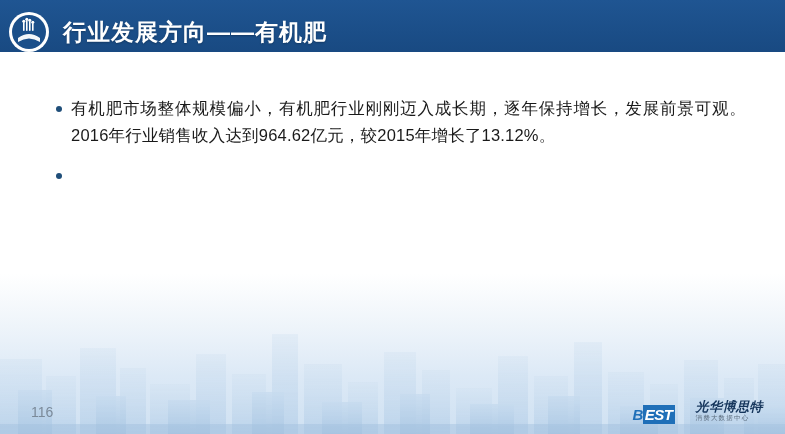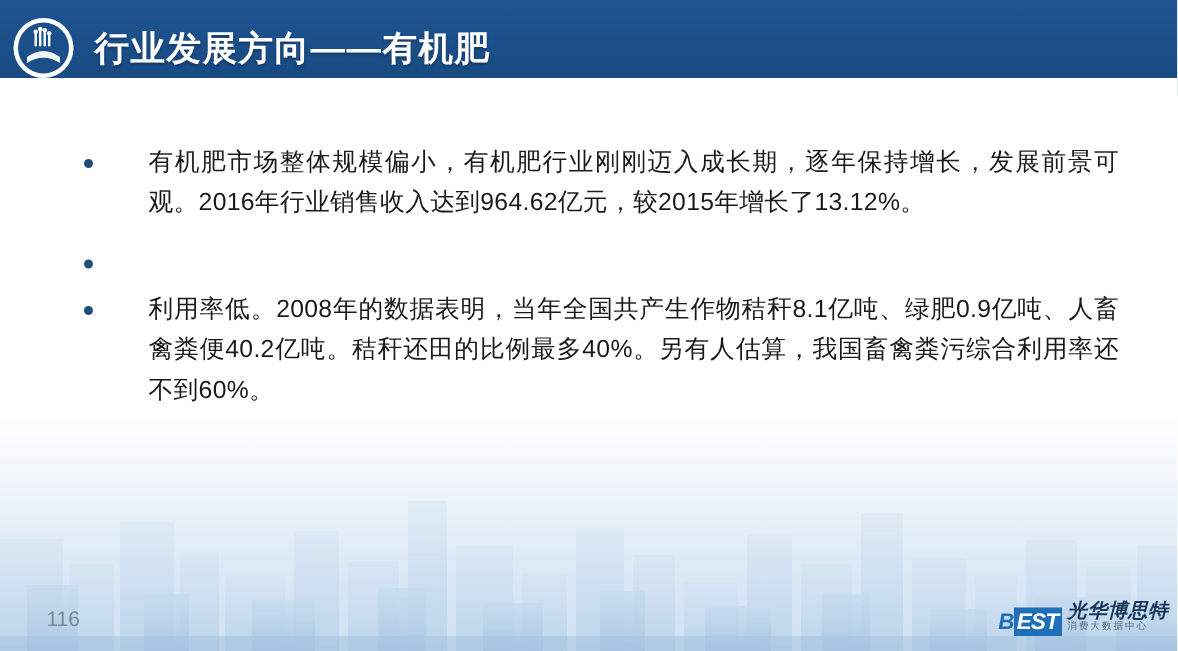--- a/index.html
+++ b/index.html
@@ -93,21 +93,20 @@
   .content {
     position: absolute;
     top: 95px;
     left: 56px;
     width: 690px;
   }
   .bullet-row {
     display: flex;
     align-items: flex-start;
     margin-bottom: 14px;
-    gap: 28px;
   }
   .bullet-dot {
     flex: 0 0 auto;
     width: 6px;
     height: 6px;
     border-radius: 50%;
     background: #1f4e79;
     margin-top: 11px;
     margin-right: 9px;
   }
@@ -121,25 +120,25 @@
   
   .page-number {
     position: absolute;
     left: 31px;
     bottom: 14px;
     font-size: 14px;
     color: #7b8a99;
   }
   .footer-brand {
     position: absolute;
-    right: 6px;
+    right: 22px;
     bottom: 12px;
     display: flex;
     align-items: flex-end;
-    gap: 4px;
+    gap: 21px;
   }
   .brand-mark {
     font-size: 15px;
     font-weight: bold;
     font-style: italic;
     color: #1f6fb8;
     letter-spacing: -0.5px;
     line-height: 1;
   }
   .brand-mark .mark-b { color: #1f6fb8; }
@@ -251,24 +250,20 @@
   </div>
 
   <div class="content">
     <div class="bullet-row">
       <div class="bullet-dot"></div>
       <div class="bullet-text">有机肥市场整体规模偏小，有机肥行业刚刚迈入成长期，逐年保持增长，发展前景可观。2016年行业销售收入达到964.62亿元，较2015年增长了13.12%。</div>
     </div>
     <div class="bullet-row">
       <div class="bullet-dot"></div>
     </div>
-    <div class="bullet-row">
-      <div class="bullet-dot"></div>
-      <div class="bullet-text">利用率低。2008年的数据表明，当年全国共产生作物秸秆8.1亿吨、绿肥0.9亿吨、人畜禽粪便40.2亿吨。秸秆还田的比例最多40%。另有人估算，我国畜禽粪污综合利用率还不到60%。</div>
-    </div>
   </div>
 
   <div class="page-number">116</div>
 
   <div class="footer-brand">
     <div class="brand-mark">
       <span class="mark-b">B</span><span class="mark-est">EST</span>
     </div>
     <div class="brand-text-wrap">
       <div class="brand-name">光华博思特</div>

